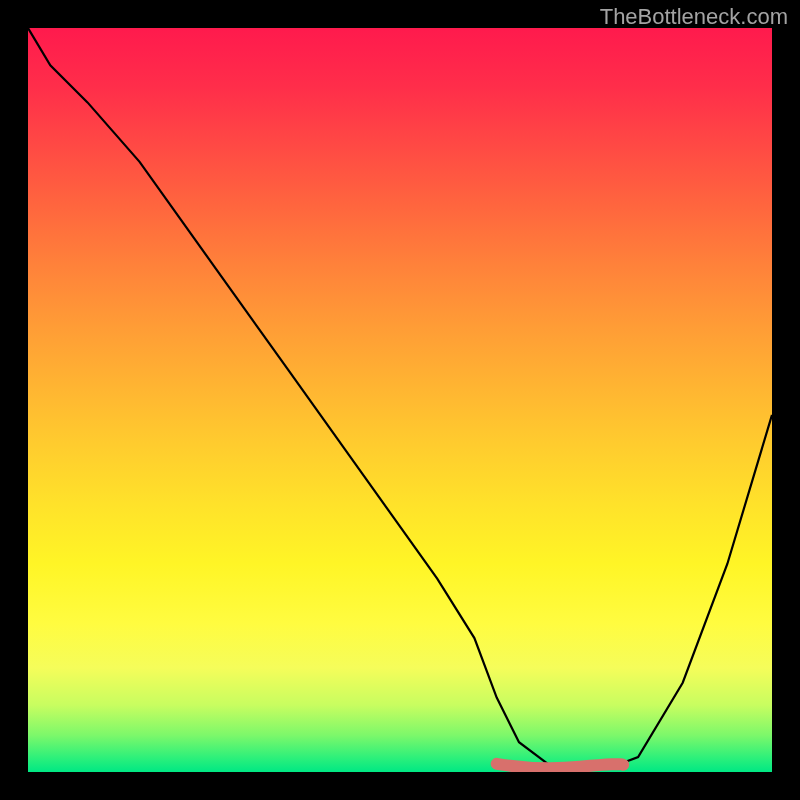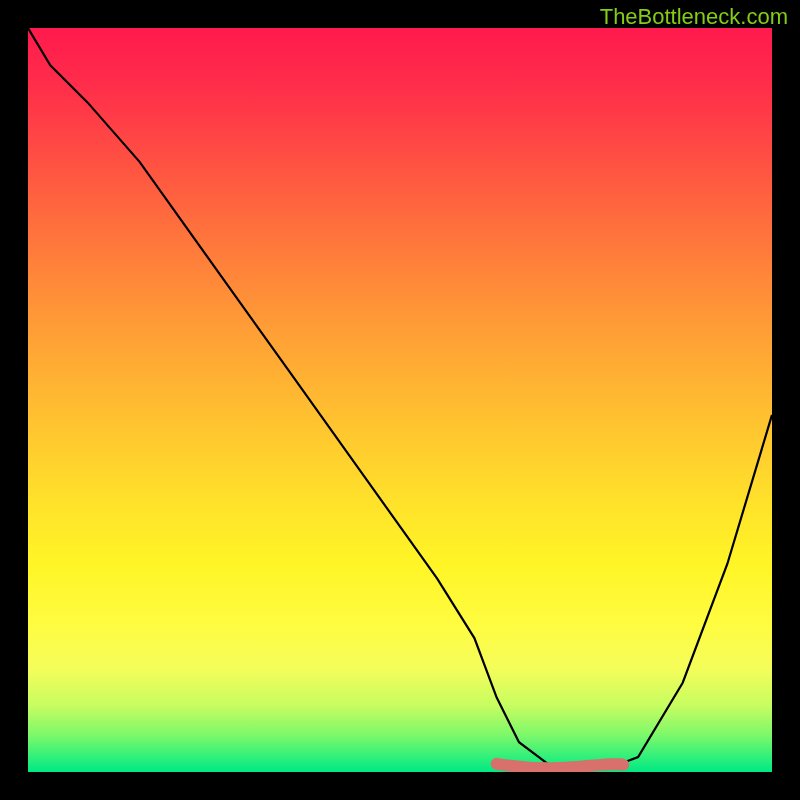--- a/index.html
+++ b/index.html
@@ -7,21 +7,21 @@
     width: 800px;
     height: 800px;
     background: #000;
     position: relative;
     font-family: Arial, sans-serif;
   }
   .watermark {
     position: absolute;
     top: 4px;
     right: 12px;
-    color: #84cc16;
+    color: #a3a3a3;
     font-size: 22px;
     font-weight: 500;
     z-index: 10;
   }
   .plot-area {
     position: absolute;
     left: 28px;
     top: 28px;
     width: 744px;
     height: 744px;

